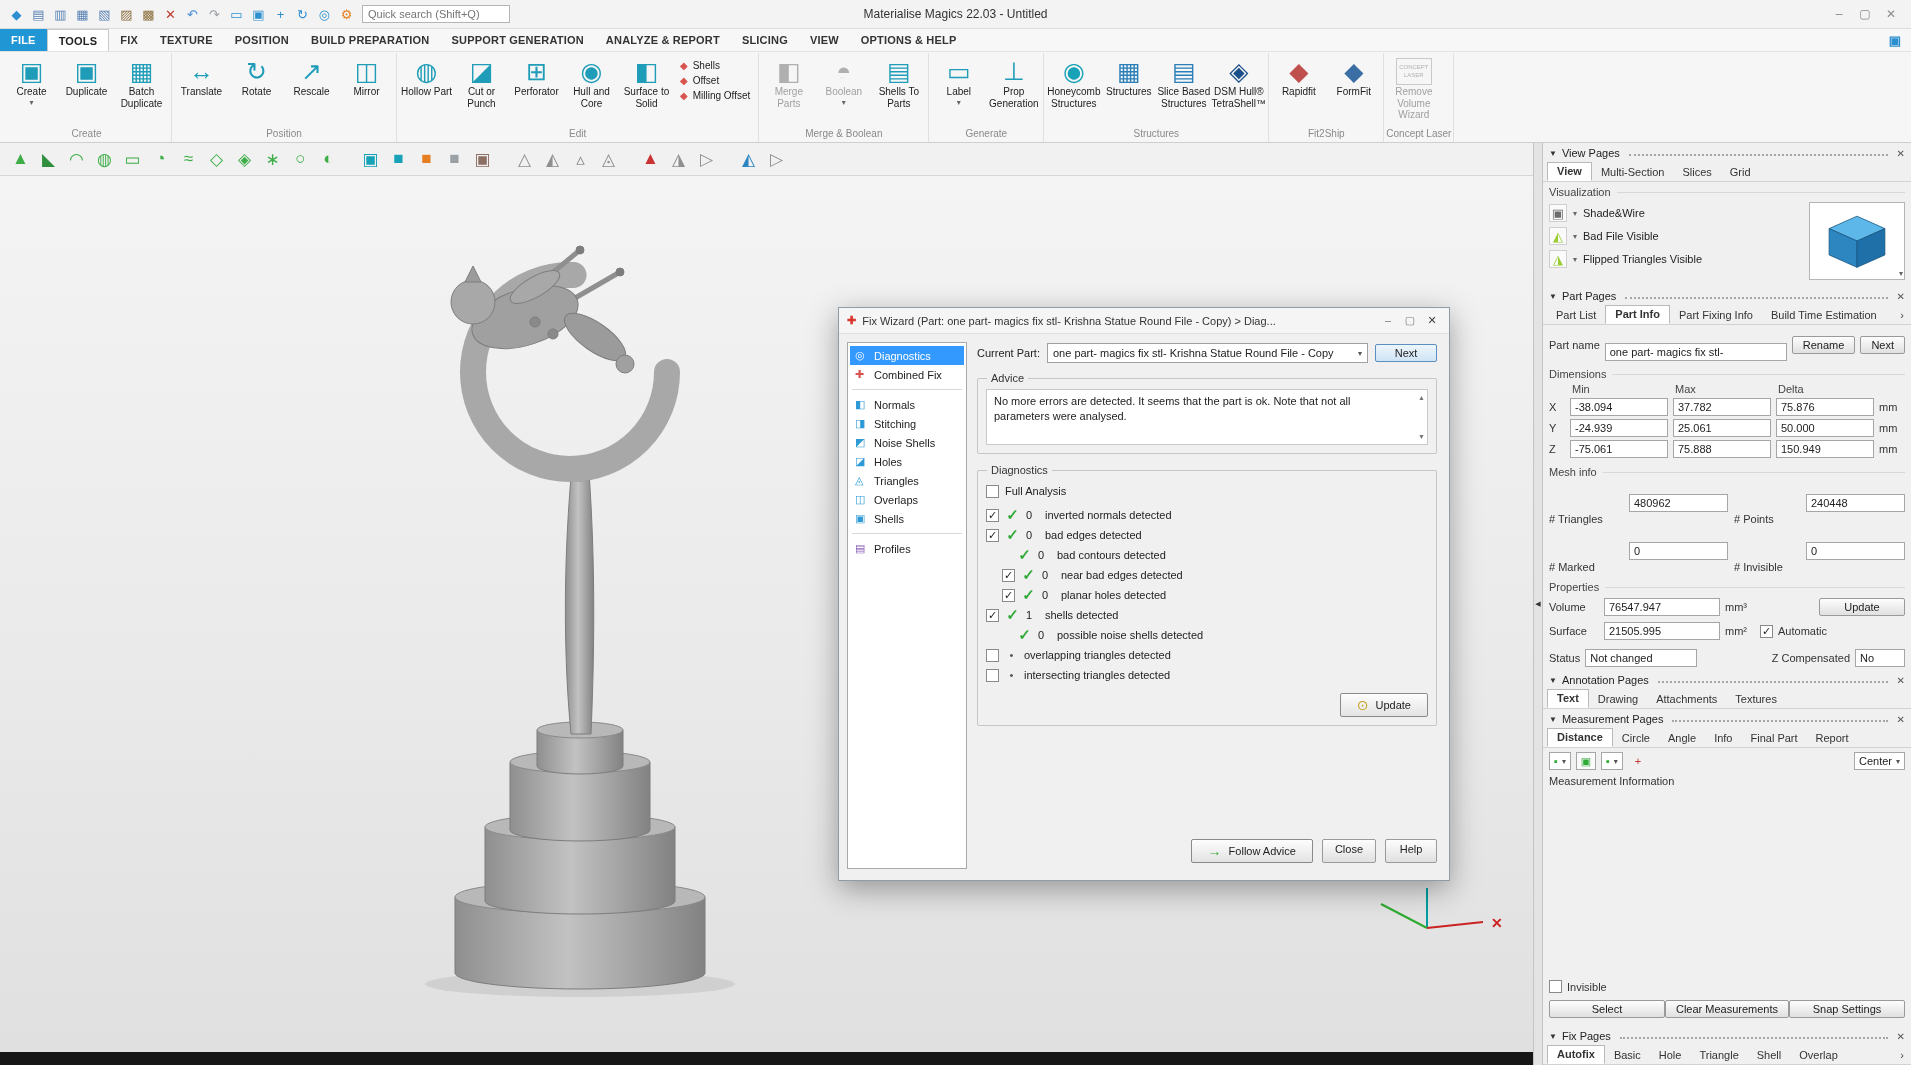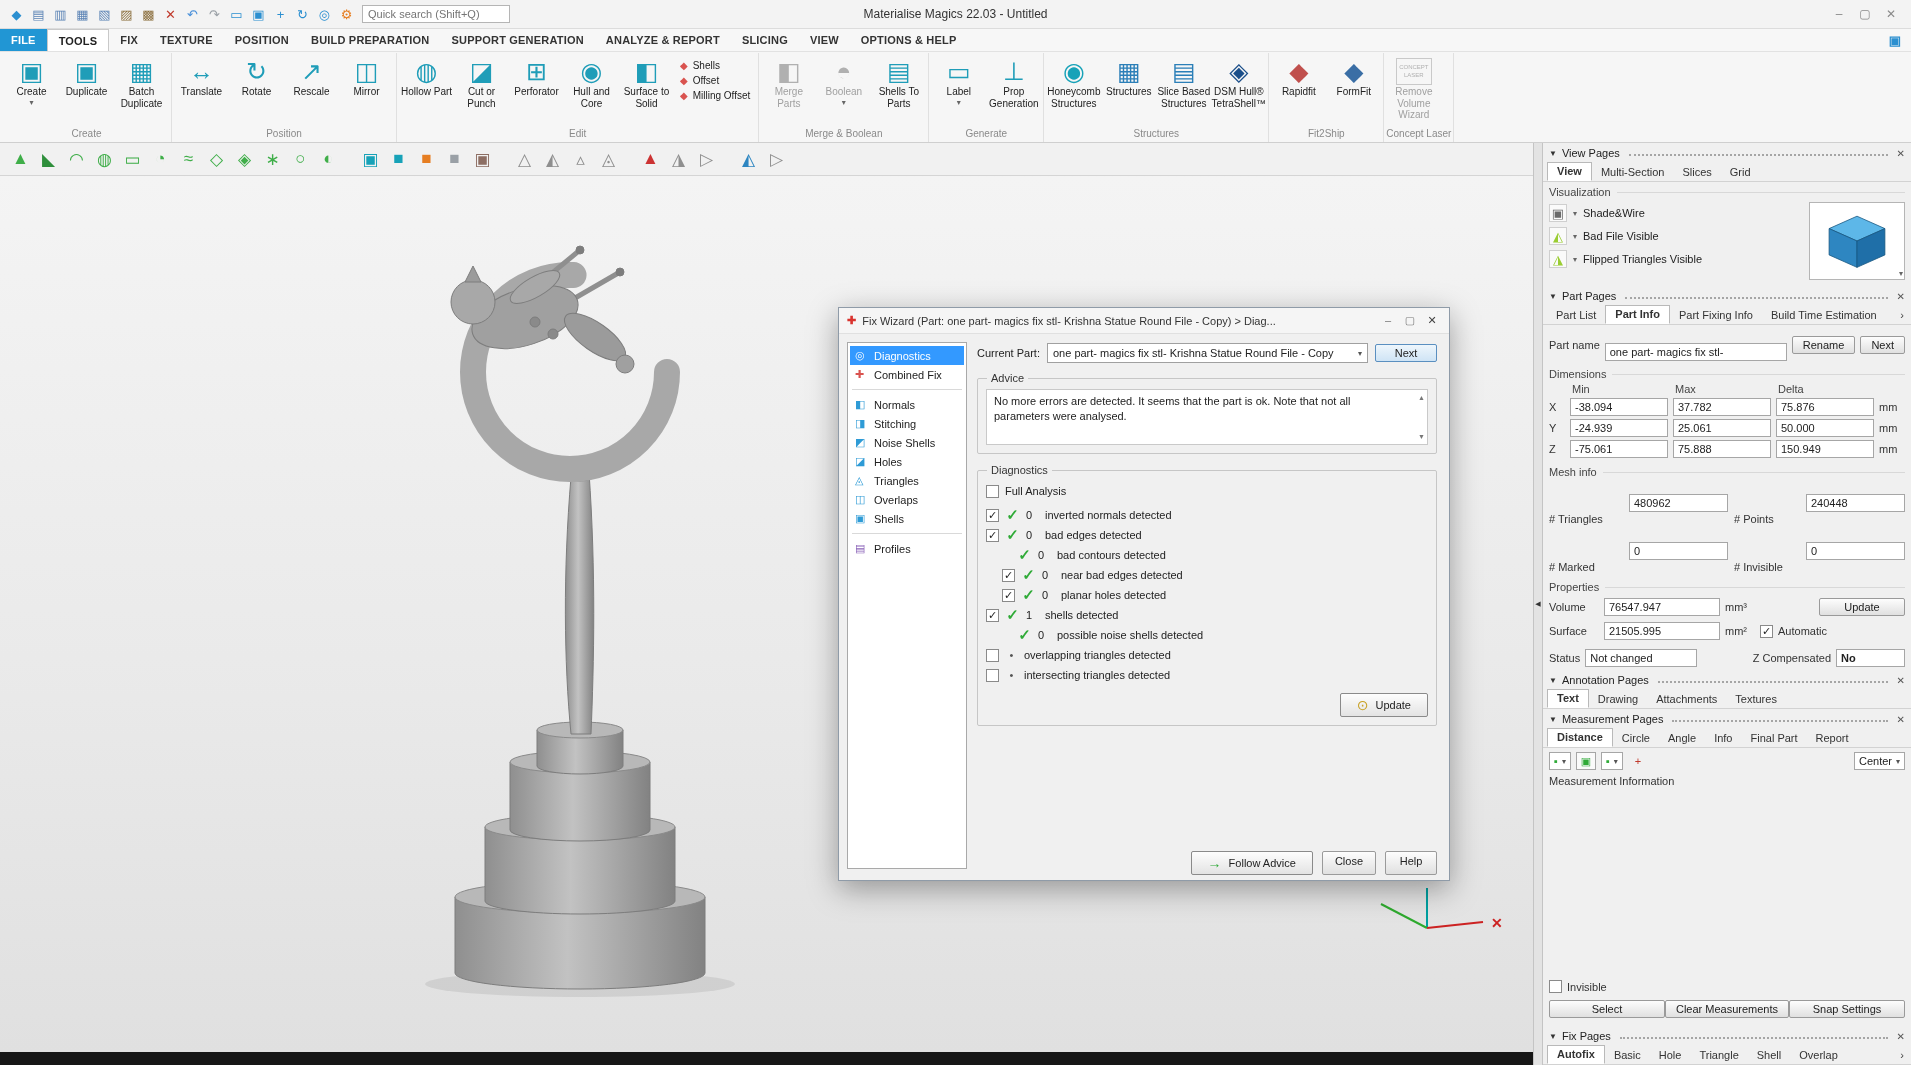--- a/index.html
+++ b/index.html
@@ -121,21 +121,21 @@
   .dlg-title .ttext{flex:1;white-space:nowrap;overflow:hidden;text-overflow:ellipsis;}
   .dlg-ctl{width:18px;text-align:center;color:#777;}
   .dlg-ctl.close{color:#444;}
   .dlg-body{display:flex;height:calc(100% - 27px);}
   .dlg-side{width:120px;margin:8px 0 10px 8px;background:#fff;border:1px solid #a9a9a9;
     padding:3px 2px;display:flex;flex-direction:column;}
   .side-item{padding:3px 5px;display:flex;gap:6px;align-items:center;color:#222;}
   .side-item.selected{background:#3399ff;color:#fff;}
   .side-sep{border-top:1px solid #d9d9d9;margin:5px 2px;}
   .side-icon{width:13px;font-size:11px;flex:none;}
-  .dlg-main{flex:1;display:flex;flex-direction:column;padding:9px 12px 4px 10px;}
+  .dlg-main{flex:1;display:flex;flex-direction:column;padding:9px 12px 16px 10px;}
   .cp-row{display:flex;align-items:center;gap:7px;}
   .cp-select{flex:1;height:20px;background:#fff;border:1px solid #a0a0a0;display:flex;
     align-items:center;padding:0 5px;justify-content:space-between;white-space:nowrap;overflow:hidden;}
   .cp-select .ccaret{margin-left:6px;}
   .btn.primary{border-color:#5a8fc0;background:linear-gradient(#eef6fc,#cfe4f5);min-width:62px;}
   .groupbox{border:1px solid #c6c6c6;border-radius:2px;position:relative;padding:10px 8px 8px;}
   .gb-title{position:absolute;top:-7px;left:9px;background:#f0f0f0;padding:0 4px;color:#333;}
   .gb-advice{margin-top:15px;}
   .advice-inner{background:#fff;border:1px solid #c9c9c9;height:56px;padding:4px 18px 4px 7px;
     position:relative;color:#222;line-height:1.35;}
@@ -556,21 +556,21 @@
         <span class="plabel" style="width:50px;">Surface</span>
         <span class="field" style="width:116px;">21505.995</span>
         <span class="plabel" style="width:30px;">mm²</span>
         <span class="chk">✓</span>
         <span class="plabel">Automatic</span>
       </div>
       <div class="prow" style="margin-top:3px;">
         <span class="plabel">Status</span>
         <span class="field" style="width:112px;">Not changed</span>
         <span class="plabel" style="margin-left:auto;">Z Compensated</span>
-        <span class="field" style="width:69px;font-weight:bold;">No</span>
+        <span class="field" style="width:50px;">No</span>
       </div>
     </div>
 
     <div class="sec">
       <div class="phdr">
         <span class="parrow">▼</span>
         <span class="ptitle">Annotation Pages</span>
         <span class="dots"></span>
         <span class="closex">✕</span>
       </div>

